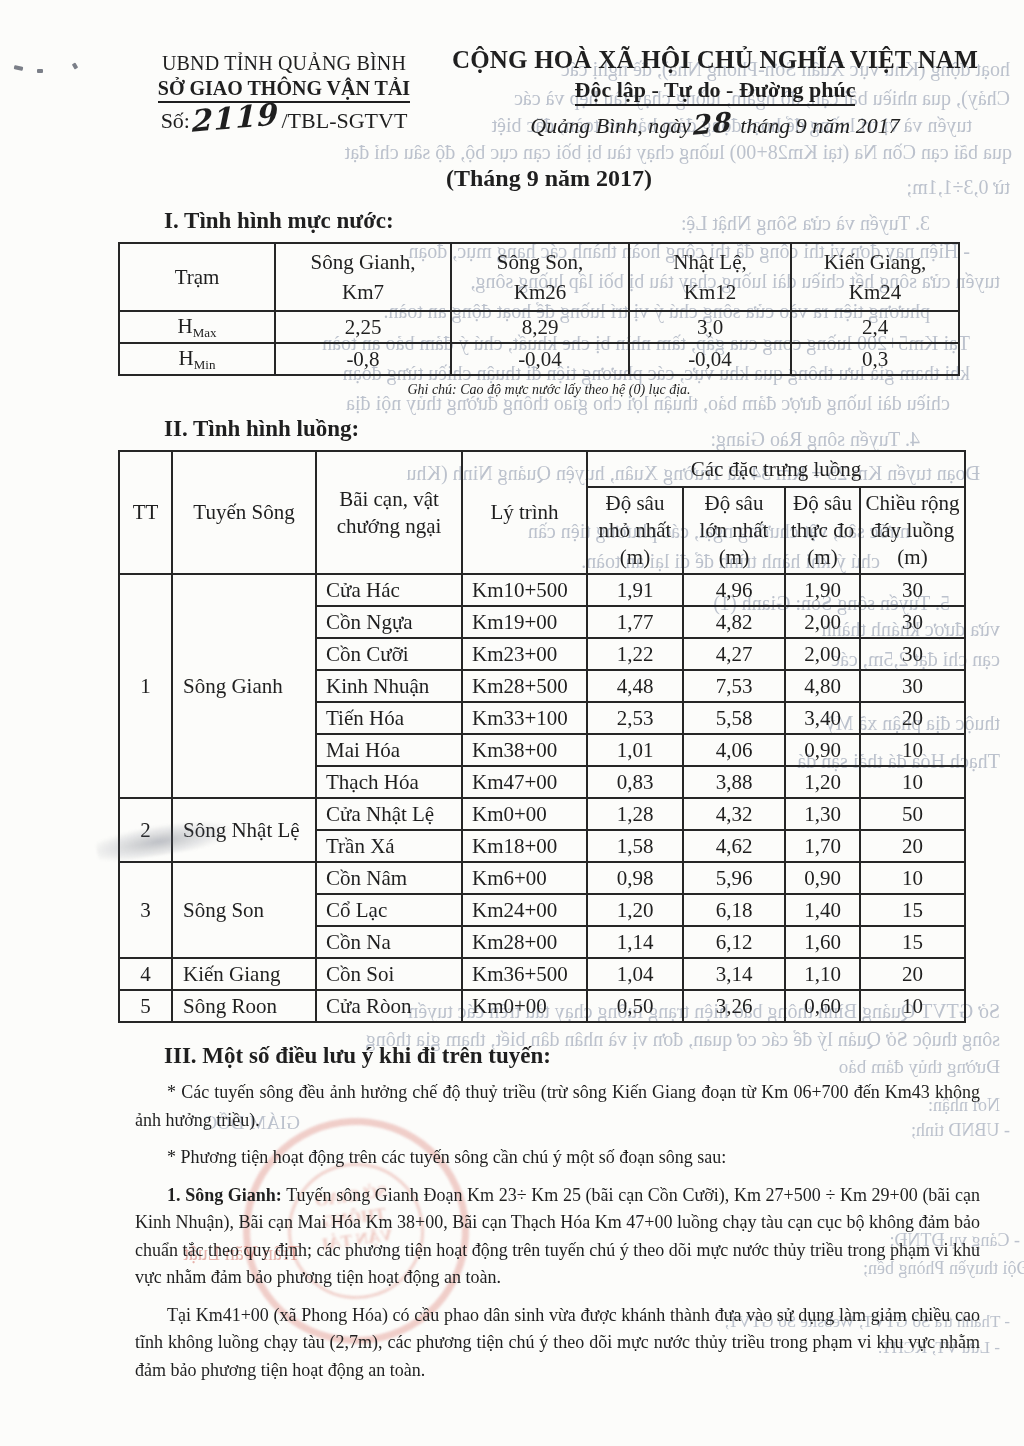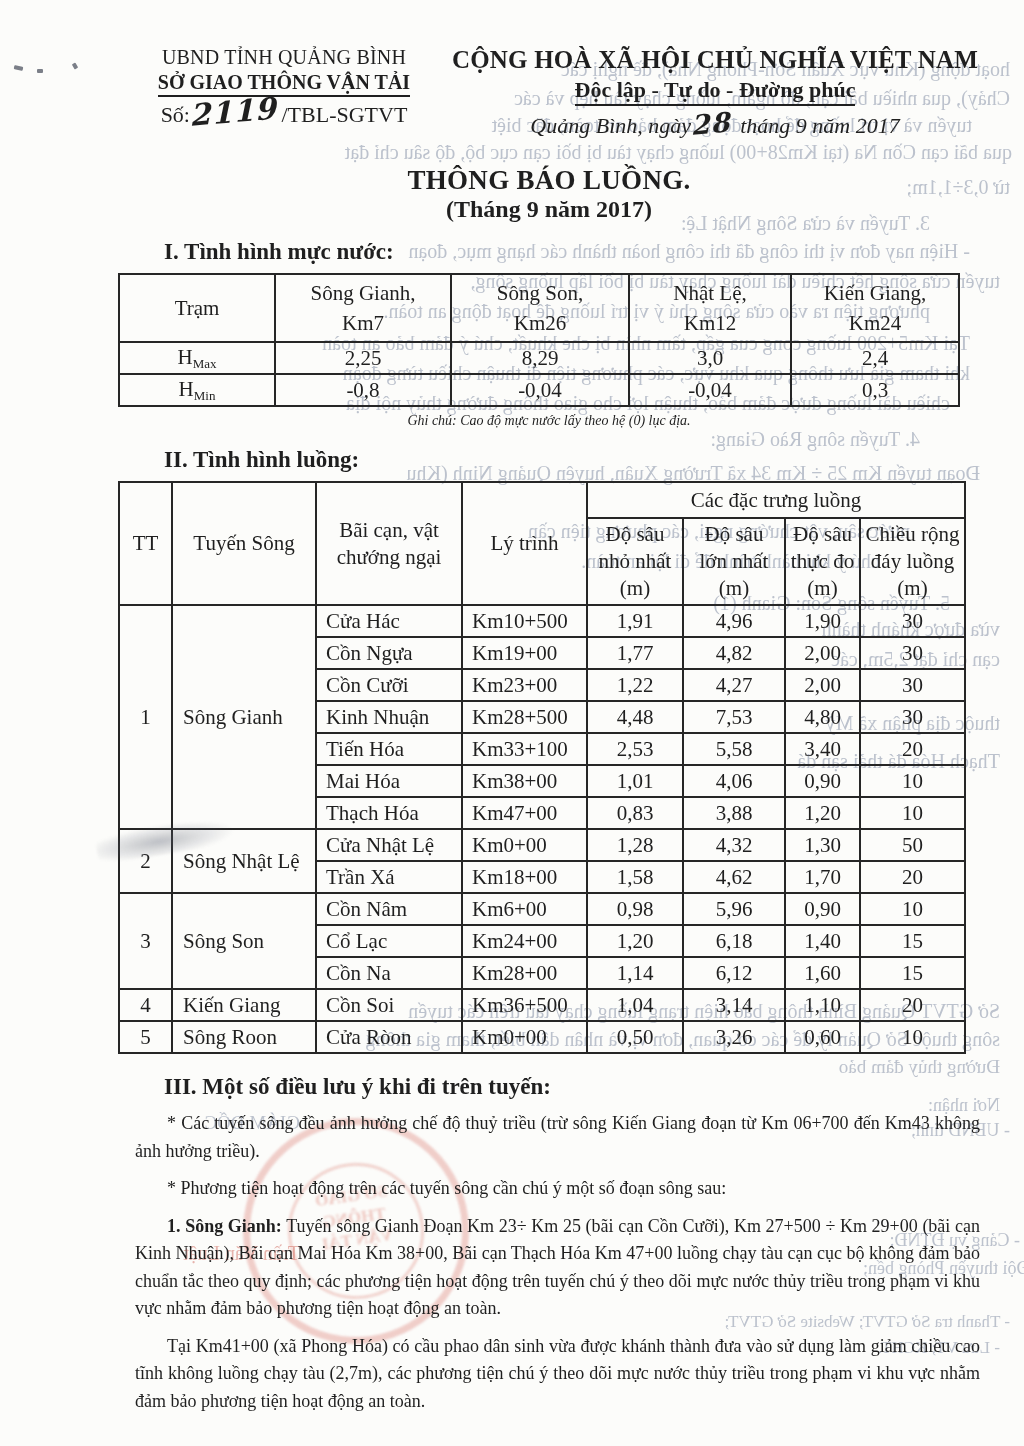--- a/index.html
+++ b/index.html
@@ -33,21 +33,21 @@
     background:radial-gradient(ellipse at 45% 55%, rgba(88,94,110,0.38), rgba(88,94,110,0.0) 70%);
     transform:rotate(-9deg); filter:blur(1px); z-index:2;
   }
   .speck{position:absolute; background:#7b7f88; border-radius:1px; z-index:2;}
   .speck.s1{left:14px; top:66px; width:9px; height:4px; transform:rotate(12deg);}
   .speck.s2{left:37px; top:69px; width:6px; height:4px;}
   .speck.s3{left:73px; top:63px; width:4px; height:6px; transform:rotate(-30deg);}
 
   
   .content{position:relative; z-index:1; padding:46px 44px 0 118px;}
-  .header-row{display:flex; align-items:flex-start;}
+  .header-row{display:flex; align-items:center;}
   .hdr-left{width:332px; text-align:center; flex:none;}
   .hdr-left .l1{font-size:20px; letter-spacing:0.2px;}
   .hdr-left .l2{font-size:20px; font-weight:bold; margin-top:2px;}
   .hdr-left .l2 span{border-bottom:2px solid #1f1f1f; padding-bottom:2px;}
   .hdr-left .l3{font-size:22px; margin-top:8px;}
   .hdr-right{flex:1; text-align:center;}
   .hdr-right .l1{font-size:25px; font-weight:bold; letter-spacing:0.2px;}
   .hdr-right .l2{font-size:22px; font-weight:bold; margin-top:3px;}
   .hdr-right .l2 span{border-bottom:2px solid #1f1f1f; padding-bottom:2px;}
   .hdr-right .l3{font-size:22px; font-style:italic; margin-top:10px;}
@@ -152,21 +152,20 @@
         <div class="l3"><span>Số:</span><span class="hand">2119</span><span>/TBL-SGTVT</span></div>
       </div>
       <div class="hdr-right">
         <div class="l1">CỘNG HOÀ XÃ HỘI CHỦ NGHĨA VIỆT NAM</div>
         <div class="l2"><span>Độc lập - Tự do - Đường phúc</span></div>
         <div class="l3"><span>Quảng Bình, ngày</span><span class="hand date">28</span><span> tháng 9 năm 2017</span></div>
       </div>
     </div>
 
     <div class="title-block">
-      <div class="doc-title">THÔNG BÁO LUỒNG.</div>
       <div class="doc-subtitle">(Tháng 9 năm 2017)</div>
     </div>
 
     <div class="sec-heading">I. Tình hình mực nước:</div>
     <table class="water-table">
       <colgroup>
         <col style="width:156px">
           <col style="width:176px">
           <col style="width:178px">
           <col style="width:162px">

